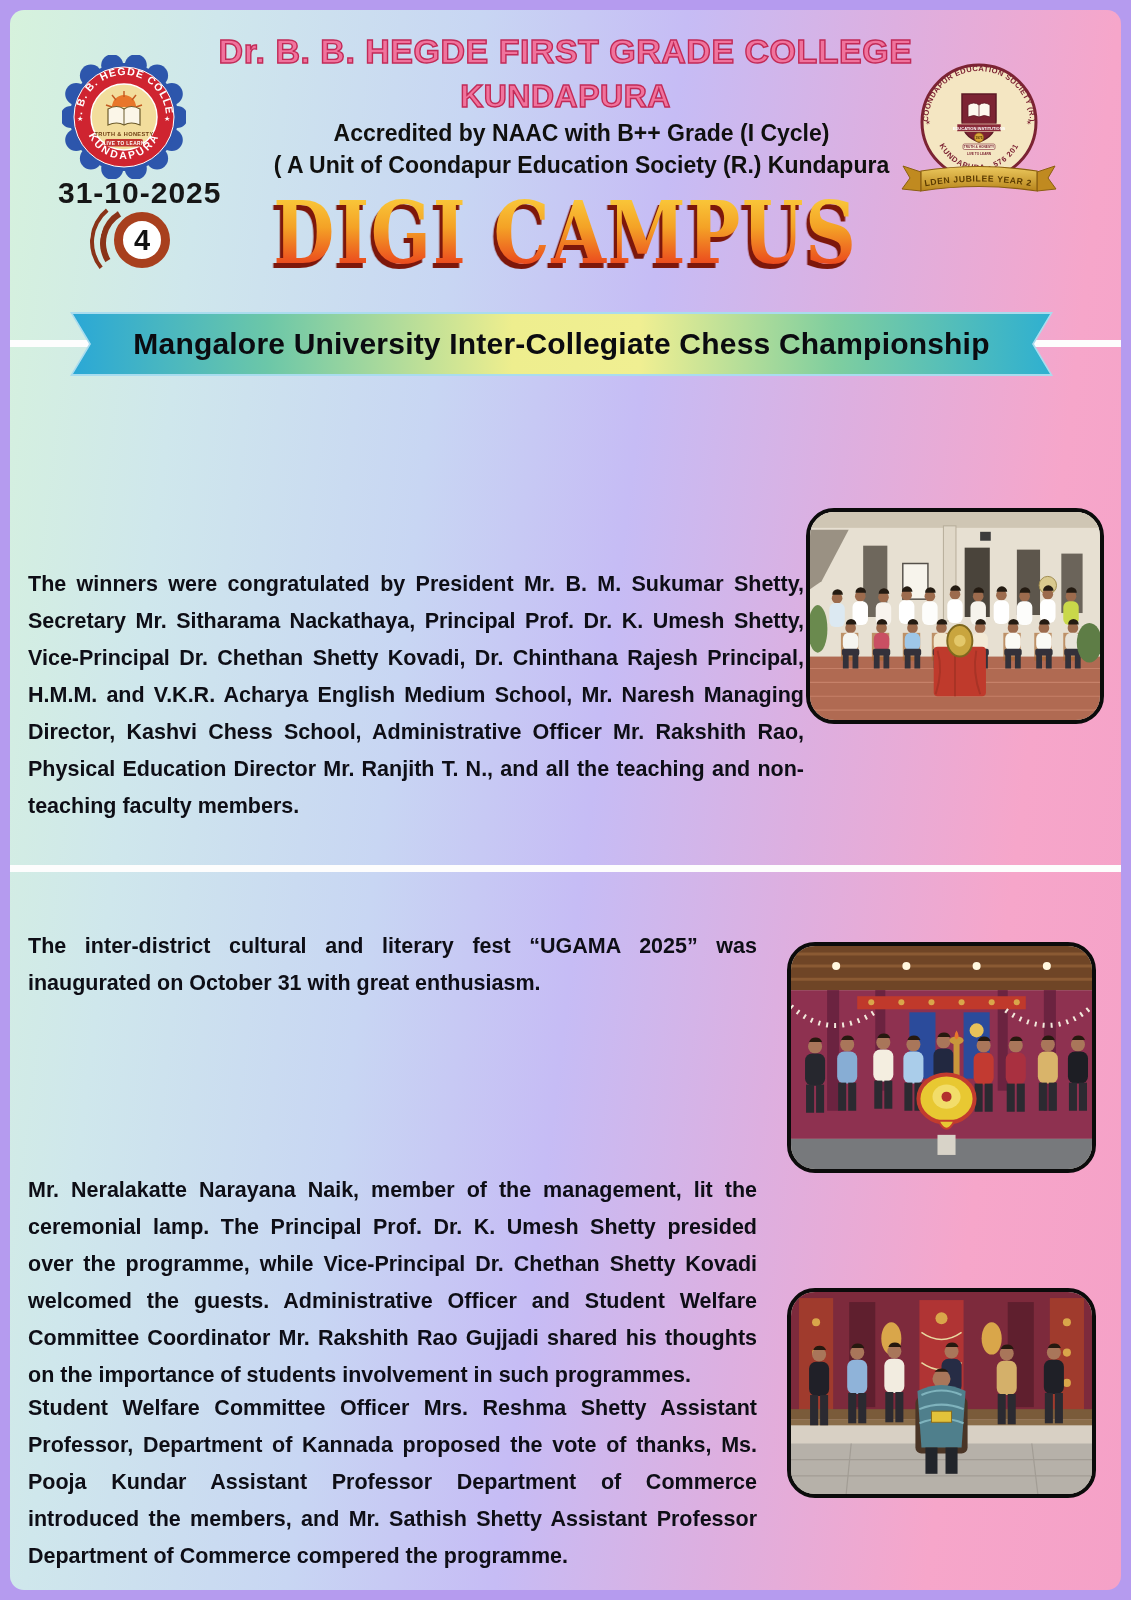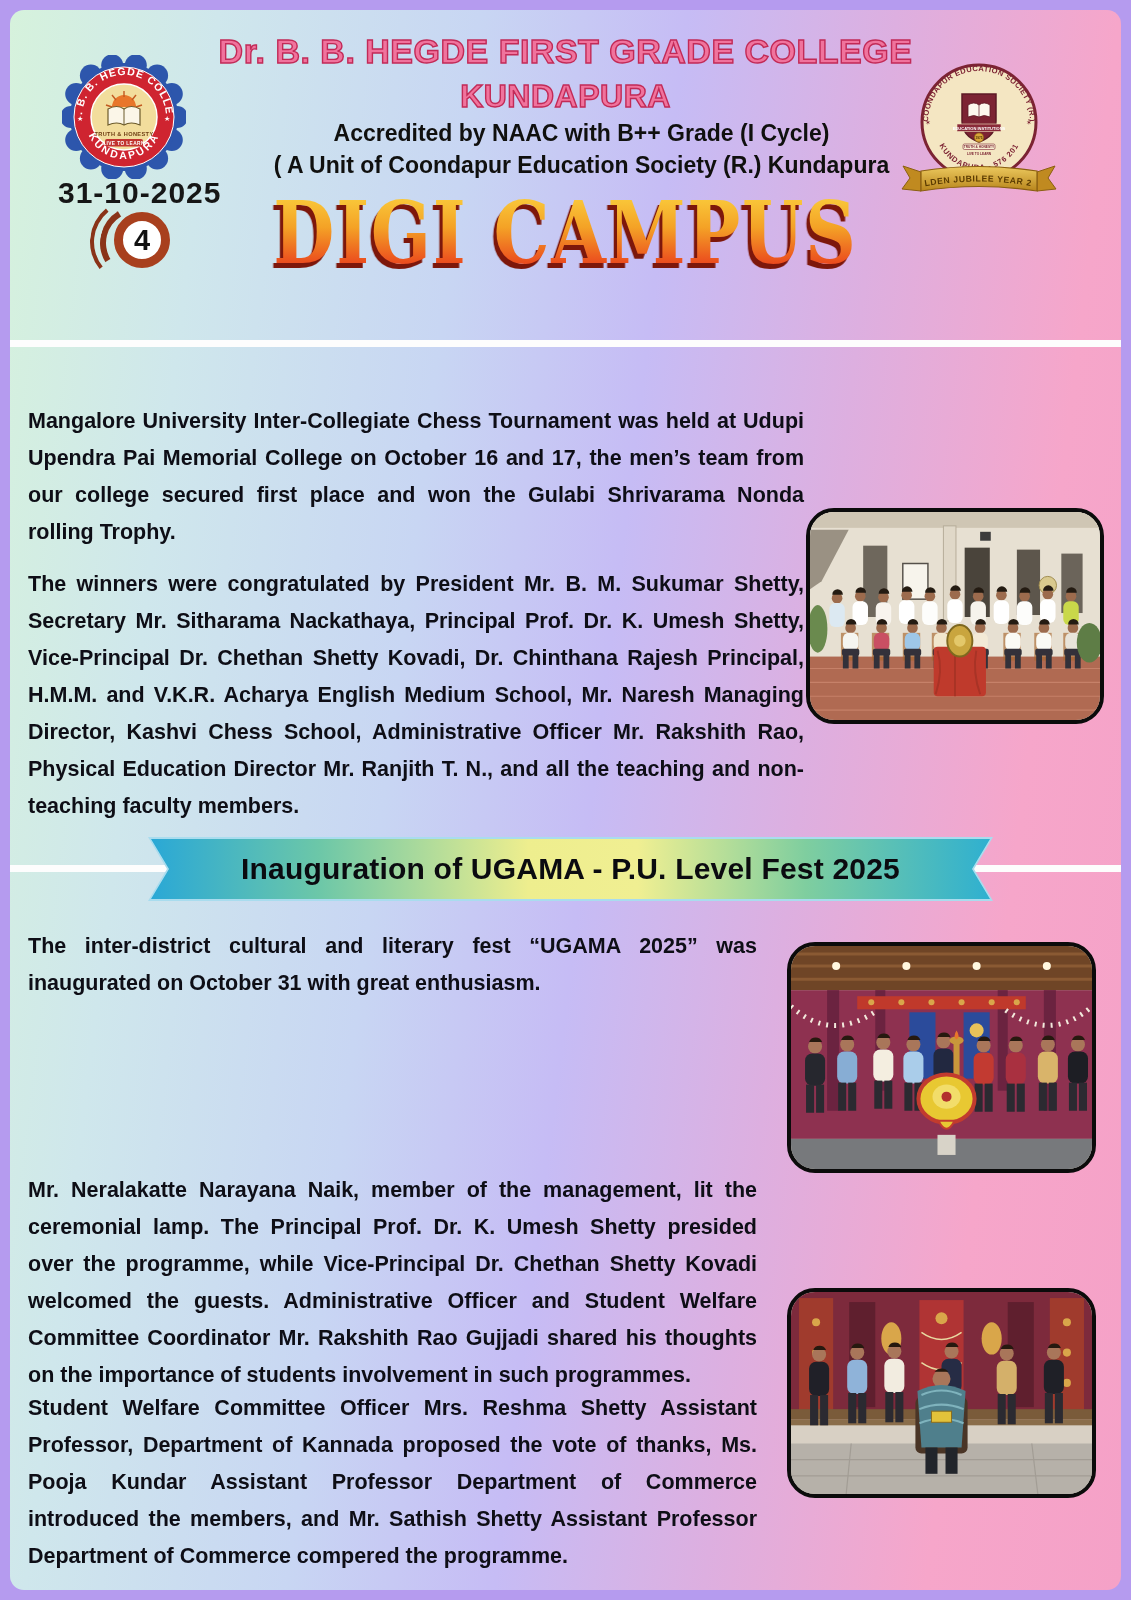--- a/index.html
+++ b/index.html
@@ -154,22 +154,27 @@
       <path d="M28,114 L10,108 L17,120 L9,131 L28,133 Z" fill="#c08a20" stroke="#8a5f12" stroke-width="1"></path>
       <path d="M144,114 L162,108 L155,120 L163,131 L144,133 Z" fill="#c08a20" stroke="#8a5f12" stroke-width="1"></path>
       <path d="M28,113 Q86,104 144,113 L144,133 Q86,124 28,133 Z" fill="url(#goldgrad)" stroke="#8a5f12" stroke-width="1.2"></path>
       <text font-size="8.6" font-weight="bold" fill="#5a3a00" letter-spacing=".6">
         <textPath href="#rp-rib" startOffset="50%" text-anchor="middle">GOLDEN JUBILEE YEAR 2025</textPath>
       </text>
     </g>
   </svg>
 
   <div class="abs white-line" style="top:330px"></div>
-
-  <div class="abs para" style="left:18px;top:393px;width:776px">Mangalore University Inter-Collegiate Chess Tournament was held at Udupi Upendra Pai Memorial College on October 16 and 17, the men’s team from our college secured first place and won the Gulabi Shrivarama Nonda rolling Trophy.</div>
+  <div class="abs ribbon" style="left:60px;top:302px;width:983px;height:64px">
+    <div class="outer"></div>
+    <div class="inner">
+      <span class="label">Mangalore University Inter-Collegiate Chess Championship</span>
+    </div>
+  </div>
+
 
   <div class="abs photo" style="left:796px;top:498px;width:290px;height:208px" title="Winning chess team group photo with shield trophy on red table in college courtyard">
     <svg viewBox="0 0 300 210" preserveAspectRatio="none">
       <defs>
         <g id="cs">
               <circle r="5.5" cy="-1" fill="#9c6b4d"></circle>
               <path d="M-5,-4.5 a5.5,5.5 0 0 1 11,0" fill="#241b12"></path>
               <rect x="-8" y="4" width="16" height="24" rx="6"></rect>
             </g>
         <g id="cq">
@@ -238,26 +243,20 @@
         <circle cx="155" cy="130" r="6" fill="#e3c86a"></circle>
       </g>
       <ellipse cx="289" cy="132" rx="13" ry="20" fill="#5e7d46"></ellipse>
       <ellipse cx="8" cy="118" rx="10" ry="24" fill="#6a8a4e"></ellipse>
     </svg>
   </div>
 
   <div class="abs para" style="left:18px;top:556px;width:776px">The winners were congratulated by President Mr. B. M. Sukumar Shetty, Secretary Mr. Sitharama Nackathaya, Principal Prof. Dr. K. Umesh Shetty, Vice-Principal Dr. Chethan Shetty Kovadi, Dr. Chinthana Rajesh Principal, H.M.M. and V.K.R. Acharya English Medium School, Mr. Naresh Managing Director, Kashvi Chess School, Administrative Officer Mr. Rakshith Rao, Physical Education Director Mr. Ranjith T. N., and all the teaching and non-teaching faculty members.</div>
 
   <div class="abs white-line" style="top:855px"></div>
-  <div class="abs ribbon" style="left:138px;top:827px;width:845px;height:64px">
-    <div class="outer"></div>
-    <div class="inner">
-      <span class="label">Inauguration of UGAMA - P.U. Level Fest 2025</span>
-    </div>
-  </div>
 
   <div class="abs para" style="left:18px;top:918px;width:729px">The inter-district cultural and literary fest “UGAMA 2025” was inaugurated on October 31 with great enthusiasm.</div>
   <div class="abs para" style="left:18px;top:1162px;width:729px">Mr. Neralakatte Narayana Naik, member of the management, lit the ceremonial lamp. The Principal Prof. Dr. K. Umesh Shetty presided over the programme, while Vice-Principal Dr. Chethan Shetty Kovadi welcomed the guests. Administrative Officer and Student Welfare Committee Coordinator Mr. Rakshith Rao Gujjadi shared his thoughts on the importance of students involvement in such programmes.</div>
   <div class="abs para" style="left:18px;top:1380px;width:729px">Student Welfare Committee Officer Mrs. Reshma Shetty Assistant Professor, Department of Kannada proposed the vote of thanks, Ms. Pooja Kundar Assistant Professor Department of Commerce introduced the members, and Mr. Sathish Shetty Assistant Professor Department of Commerce compered the programme.</div>
 
   <div class="abs photo" style="left:777px;top:932px;width:301px;height:223px" title="Dignitaries lighting the ceremonial lamp at UGAMA 2025 inauguration stage">
     <svg viewBox="0 0 300 222" preserveAspectRatio="none">
       <defs>
         <g id="us">
               <circle r="7" cy="-2" fill="#a9765a"></circle>

